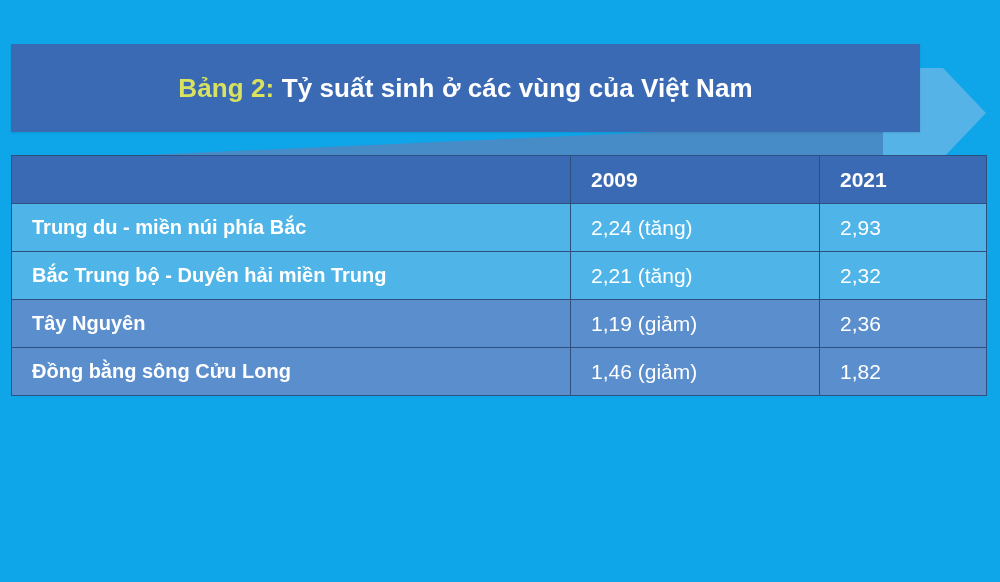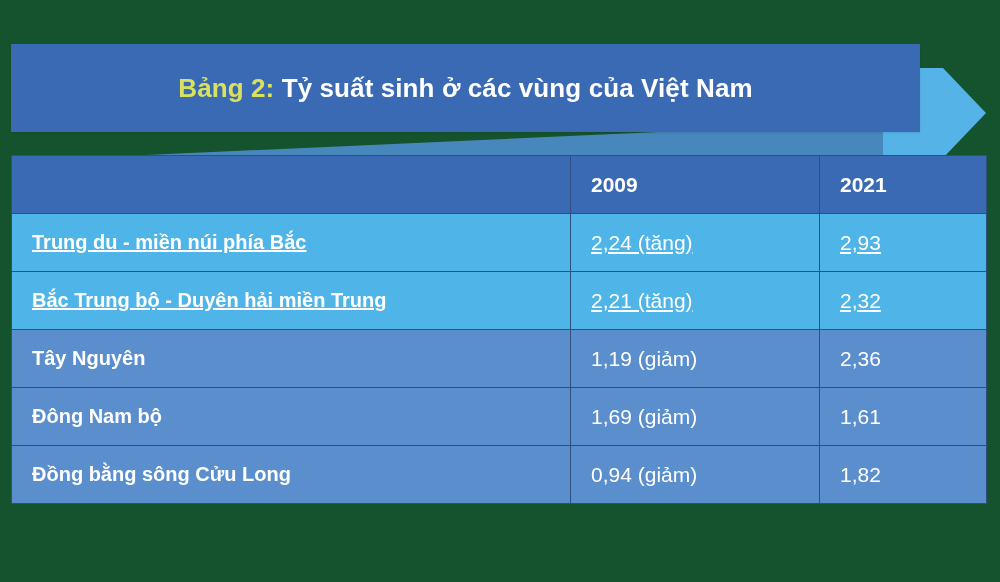--- a/index.html
+++ b/index.html
@@ -12,21 +12,21 @@
     height: 582px;
     overflow: hidden;
     font-family: "Liberation Sans", sans-serif;
     position: relative;
   }
 
   .page {
     position: relative;
     width: 1000px;
     height: 582px;
-    background: #14532d;
+    background: #0ea5e9;
   }
 
   
   .title-banner {
     position: absolute;
     left: 11px;
     top: 44px;
     width: 909px;
     height: 88px;
     background: #3b6ab4;
@@ -75,42 +75,41 @@
     left: 11px;
     top: 155px;
     width: 975px;
     border-collapse: collapse;
     table-layout: fixed;
     z-index: 4;
   }
   .data-table td, .data-table th {
     border: 1px solid #2f4f7f;
     padding: 0 0 0 20px;
-    height: 58px;
+    height: 48px;
     vertical-align: middle;
     box-sizing: border-box;
     text-align: left;
   }
   .col-region  { width: 559px; }
   .col-y2009   { width: 249px; }
   .col-y2021   { width: 167px; }
 
   thead th {
     background: #3b6ab4;
     color: #ffffff;
     font-size: 21px;
     font-weight: bold;
   }
   thead th.blank-head {
     background: #3b6ab4;
   }
 
   tbody tr.light td {
     background: #4fb4e8;
-    text-decoration: underline;
   }
   tbody tr.medium td {
     background: #5b8ecd;
   }
   tbody td.region {
     color: #ffffff;
     font-size: 20px;
     font-weight: bold;
   }
   tbody td.value {
@@ -161,25 +160,20 @@
         <td class="region">Bắc Trung bộ - Duyên hải miền Trung</td>
         <td class="value">2,21 (tăng)</td>
         <td class="value">2,32</td>
       </tr>
       <tr class="medium">
         <td class="region">Tây Nguyên</td>
         <td class="value">1,19 (giảm)</td>
         <td class="value">2,36</td>
       </tr>
       <tr class="medium">
-        <td class="region">Đông Nam bộ</td>
-        <td class="value">1,69 (giảm)</td>
-        <td class="value">1,61</td>
-      </tr>
-      <tr class="medium">
         <td class="region">Đồng bằng sông Cửu Long</td>
-        <td class="value">0,94 (giảm)</td>
+        <td class="value">1,46 (giảm)</td>
         <td class="value">1,82</td>
       </tr>
     </tbody>
   </table>
 
 </div>
 
 </body></html>

